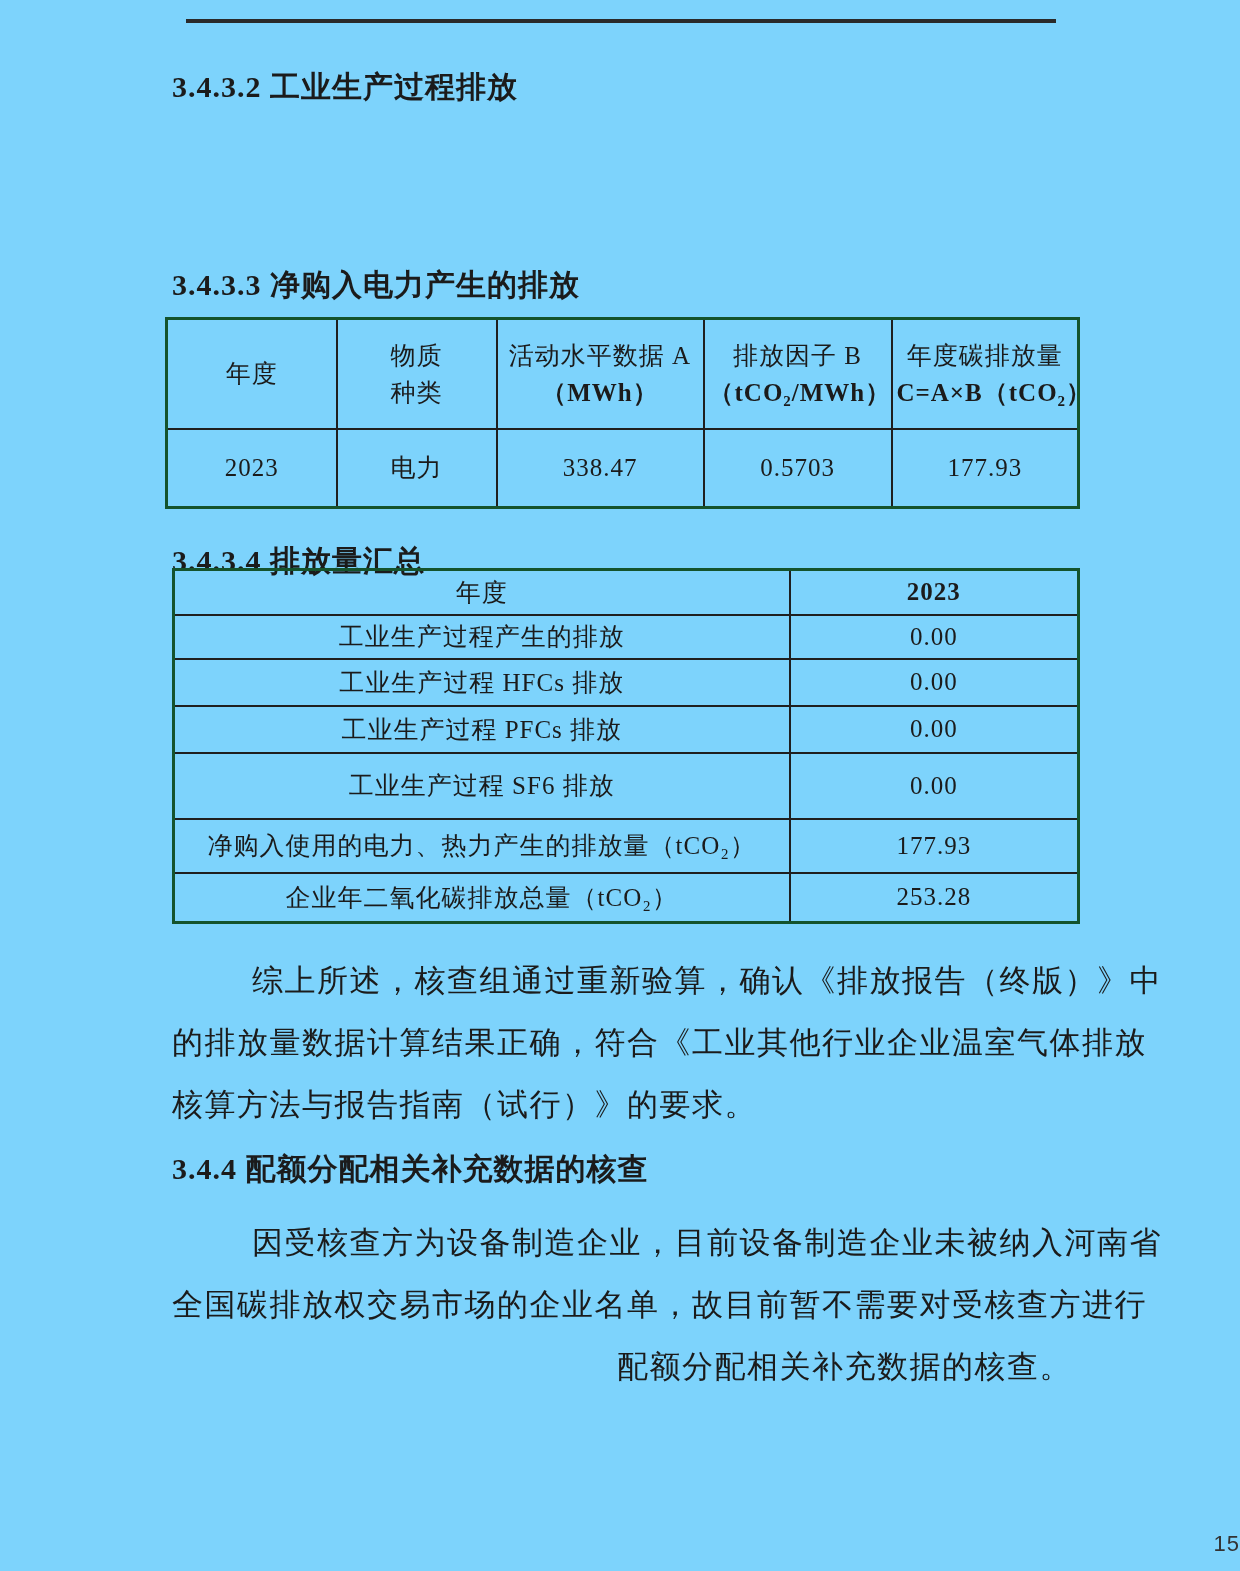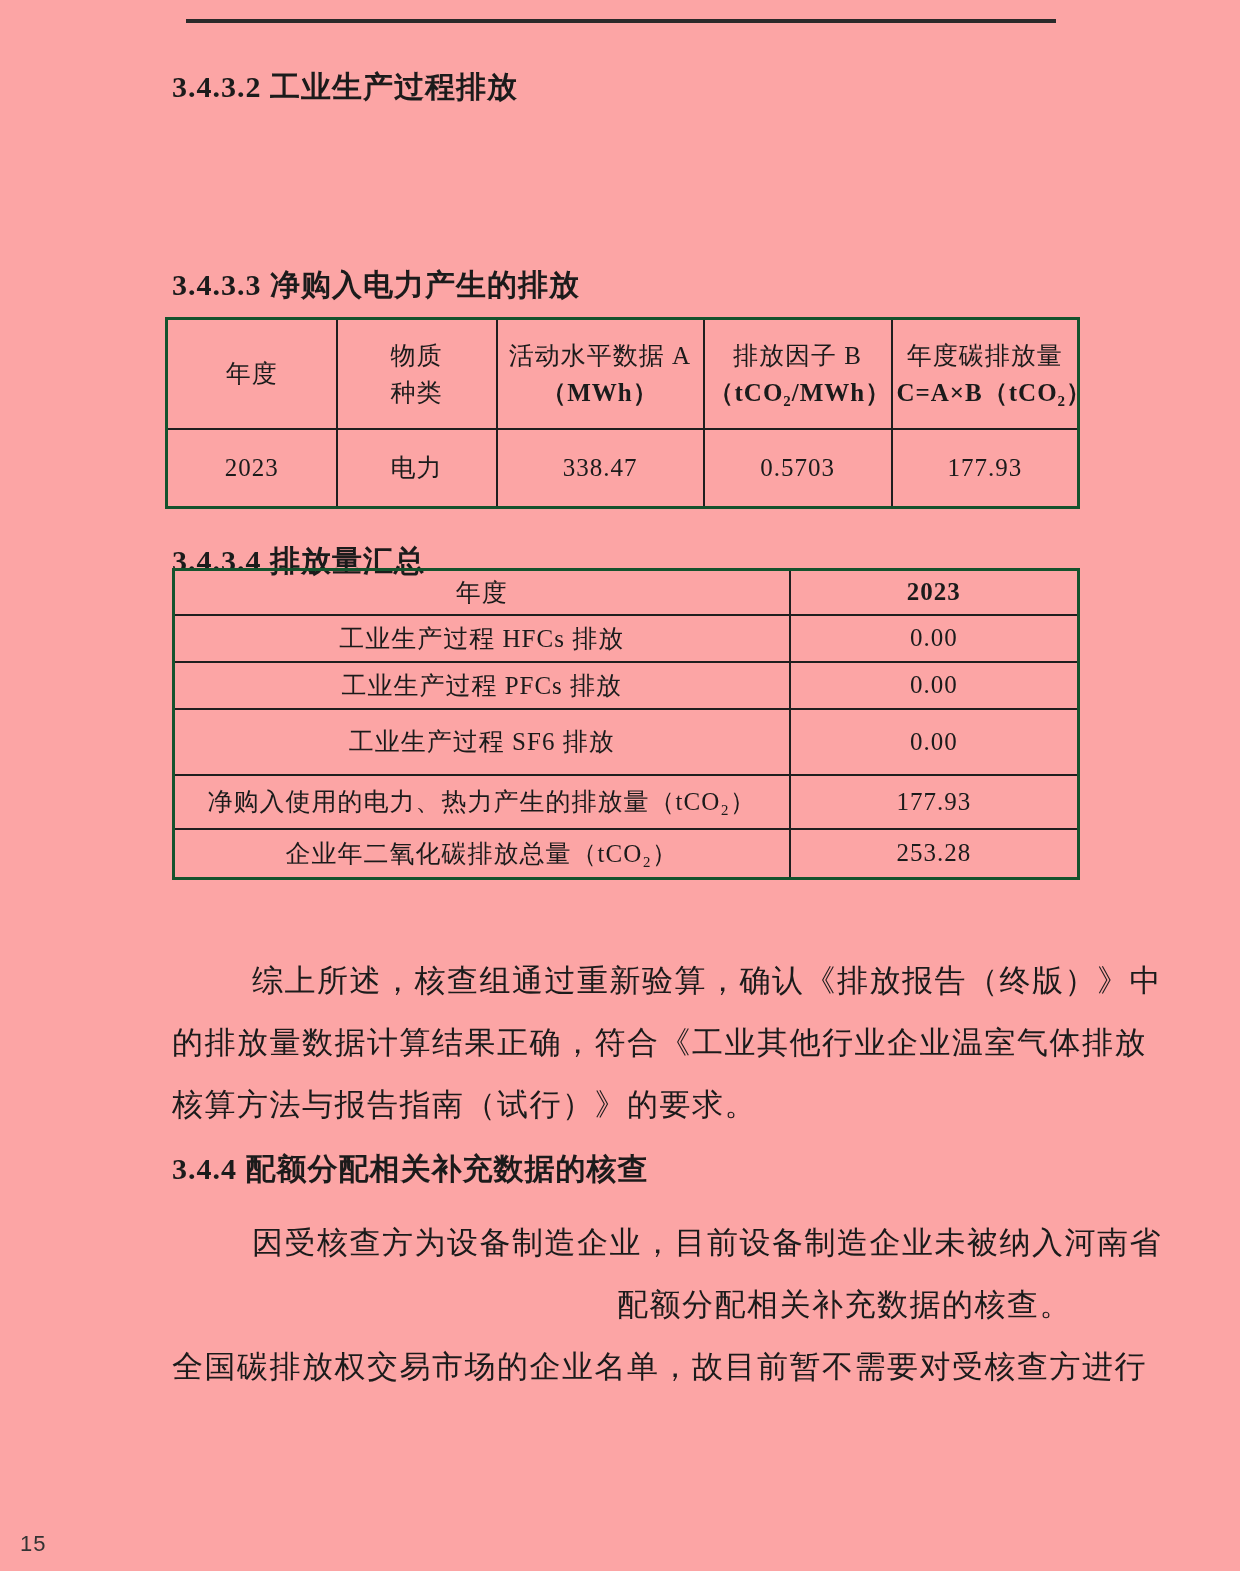--- a/index.html
+++ b/index.html
@@ -2,21 +2,21 @@
 <html lang="zh"><head>
 <meta charset="utf-8">
 <title>Document Page</title>
 <style>
   * { box-sizing: border-box; }
   html, body { margin: 0; padding: 0; background: #ffffff; }
   .page {
     position: relative;
     width: 1240px;
     height: 1571px;
-    background: #fca5a5;
+    background: #7dd3fc;
     font-family: "Liberation Serif", "DejaVu Serif", serif;
     color: #1b1b1b;
     overflow: hidden;
   }
   .top-rule {
     position: absolute;
     left: 186px; top: 19px;
     width: 870px; height: 4px;
     background: #2a2a2a;
   }
@@ -63,26 +63,25 @@
     overflow: hidden;
   }
   #table-electricity { left: 165px; top: 317px; width: 912px; }
   #table-summary     { left: 172px; top: 568px; width: 905px; }
   .th-line { line-height: 37px; white-space: nowrap; }
   .bold { font-weight: 700; }
   .page-number {
     position: absolute;
     top: 1531px; left: 0;
     width: 100%;
-    text-align: left;
+    text-align: right;
     font-size: 22px;
     letter-spacing: 1px;
     color: #333333;
     font-family: "Liberation Sans", "DejaVu Sans", sans-serif;
-    padding-left: 20px;
   }
 </style>
 </head>
 <body>
 
 <div class="page">
 
   <div class="top-rule"></div>
 
   <div class="heading" id="h-3432">3.4.3.2 工业生产过程排放</div>
@@ -135,20 +134,24 @@
   <table class="doc-table" id="table-summary">
     <colgroup>
       <col style="width:616px">
         <col style="width:289px">
     </colgroup>
     <tbody>
       <tr style="height:45px">
         <td>年度</td>
         <td class="bold">2023</td>
       </tr>
+      <tr style="height:44px">
+        <td>工业生产过程产生的排放</td>
+        <td>0.00</td>
+      </tr>
       <tr style="height:47px">
         <td>工业生产过程 HFCs 排放</td>
         <td>0.00</td>
       </tr>
       <tr style="height:47px">
         <td>工业生产过程 PFCs 排放</td>
         <td>0.00</td>
       </tr>
       <tr style="height:66px">
         <td>工业生产过程 SF6 排放</td>
@@ -168,19 +171,19 @@
   <div class="para" id="p-conclusion">
     <div class="line indent">综上所述，核查组通过重新验算，确认《排放报告（终版）》中</div>
     <div class="line">的排放量数据计算结果正确，符合《工业其他行业企业温室气体排放</div>
     <div class="line">核算方法与报告指南（试行）》的要求。</div>
   </div>
 
   <div class="heading" id="h-344">3.4.4 配额分配相关补充数据的核查</div>
 
   <div class="para" id="p-quota">
     <div class="line indent">因受核查方为设备制造企业，目前设备制造企业未被纳入河南省</div>
+    <div class="line">全国碳排放权交易市场的企业名单，故目前暂不需要对受核查方进行</div>
     <div class="line">配额分配相关补充数据的核查。</div>
-    <div class="line">全国碳排放权交易市场的企业名单，故目前暂不需要对受核查方进行</div>
   </div>
 
   <div class="page-number">15</div>
 
 </div>
 
 </body></html>

